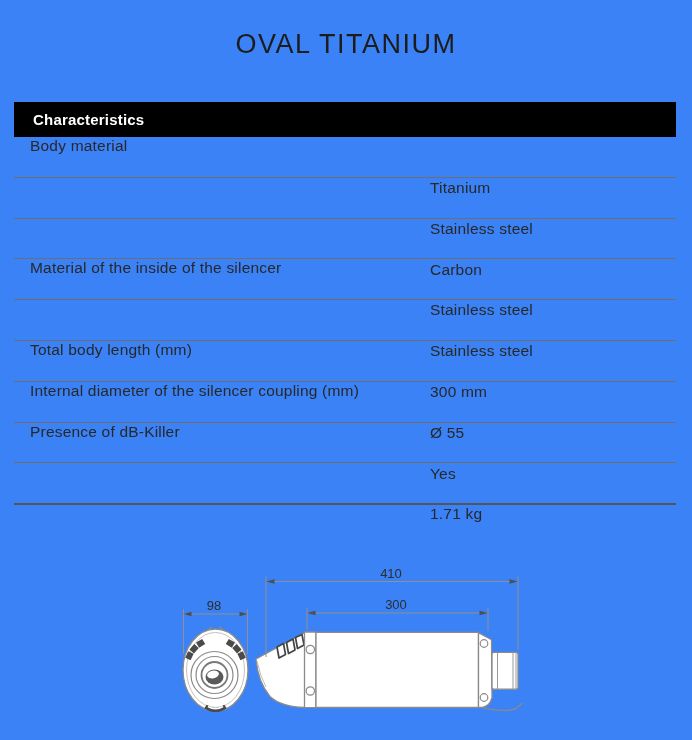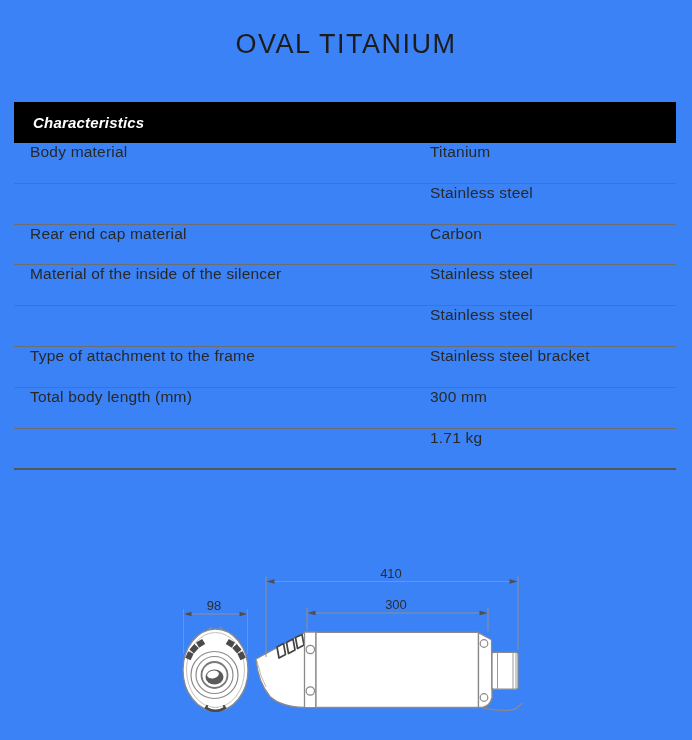--- a/index.html
+++ b/index.html
@@ -4,28 +4,28 @@
 <style>
   html,body{margin:0;padding:0;background:#fff;}
   body{width:692px;height:740px;font-family:"Liberation Sans","DejaVu Sans",sans-serif;}
   .sheet{position:relative;width:692px;height:740px;background:#3b82f6;overflow:hidden;padding-left:46px;}
 
   .title{position:absolute;top:11px;left:0;width:692px;text-align:center;
          font-size:27px;font-weight:400;letter-spacing:1.5px;
          color:var(--title_text,#1c1c1c);}
 
   .spec-table{position:absolute;top:102px;left:14px;width:662px;}
-  .thead{height:41px;background:var(--header_bg,#000);color:var(--header_text,#fff);
+  .thead{height:35px;background:var(--header_bg,#000);color:var(--header_text,#fff);
          display:flex;align-items:center;padding-left:19px;box-sizing:border-box;
-         font-size:15px;font-weight:700;letter-spacing:.2px;font-style:italic;}
+         font-size:15px;font-weight:700;letter-spacing:.2px;}
   .row{position:relative;height:39.8px;display:flex;
        border-bottom:1px solid var(--separator,#6e6e6e);
        font-size:15.5px;color:var(--row_text,#282828);letter-spacing:.2px;}
   .row .label{padding-left:16px;}
-  .row .value{position:absolute;left:416px;}
+  .row .value{position:absolute;left:416px;margin-top:42px;}
   .tbody .row:last-child{border-bottom:2px solid var(--bottom_border,#555);}
 
   .drawing{position:absolute;top:555px;left:0;}
   .dim-text{font-size:13px;fill:var(--dim_text,#2d2d2d);font-family:"Liberation Sans","DejaVu Sans",sans-serif;}
 </style>
 </head>
 <body>
 
 <div class="sheet">
 
@@ -40,44 +40,47 @@
         <div class="row">
           <div class="label">Body material</div>
           <div class="value">Titanium</div>
         </div>
 
         <div class="row">
           <div class="value">Stainless steel</div>
         </div>
 
         <div class="row">
-          <div class="label">Rear end cap material</div>
           <div class="value">Carbon</div>
         </div>
 
         <div class="row">
           <div class="label">Material of the inside of the silencer</div>
           <div class="value">Stainless steel</div>
         </div>
 
         <div class="row">
           <div class="value">Stainless steel</div>
         </div>
 
-        <div class="row">
-          <div class="label">Type of attachment to the frame</div>
-          <div class="value">Stainless steel bracket</div>
-        </div>
 
         <div class="row">
           <div class="label">Total body length (mm)</div>
           <div class="value">300 mm</div>
         </div>
 
+        <div class="row">
+          <div class="label">Internal diameter of the silencer coupling (mm)</div>
+          <div class="value">Ø 55</div>
+        </div>
 
+        <div class="row">
+          <div class="label">Presence of dB-Killer</div>
+          <div class="value">Yes</div>
+        </div>
 
         <div class="row">
           <div class="value">1.71 kg</div>
         </div>
       </div>
   </div>
 
   <svg class="drawing" width="692" height="185" viewBox="0 0 692 185" fill="none" stroke-linecap="butt" stroke-linejoin="round">
 
     <g stroke="#8a8a8a" stroke-width="1.3">

